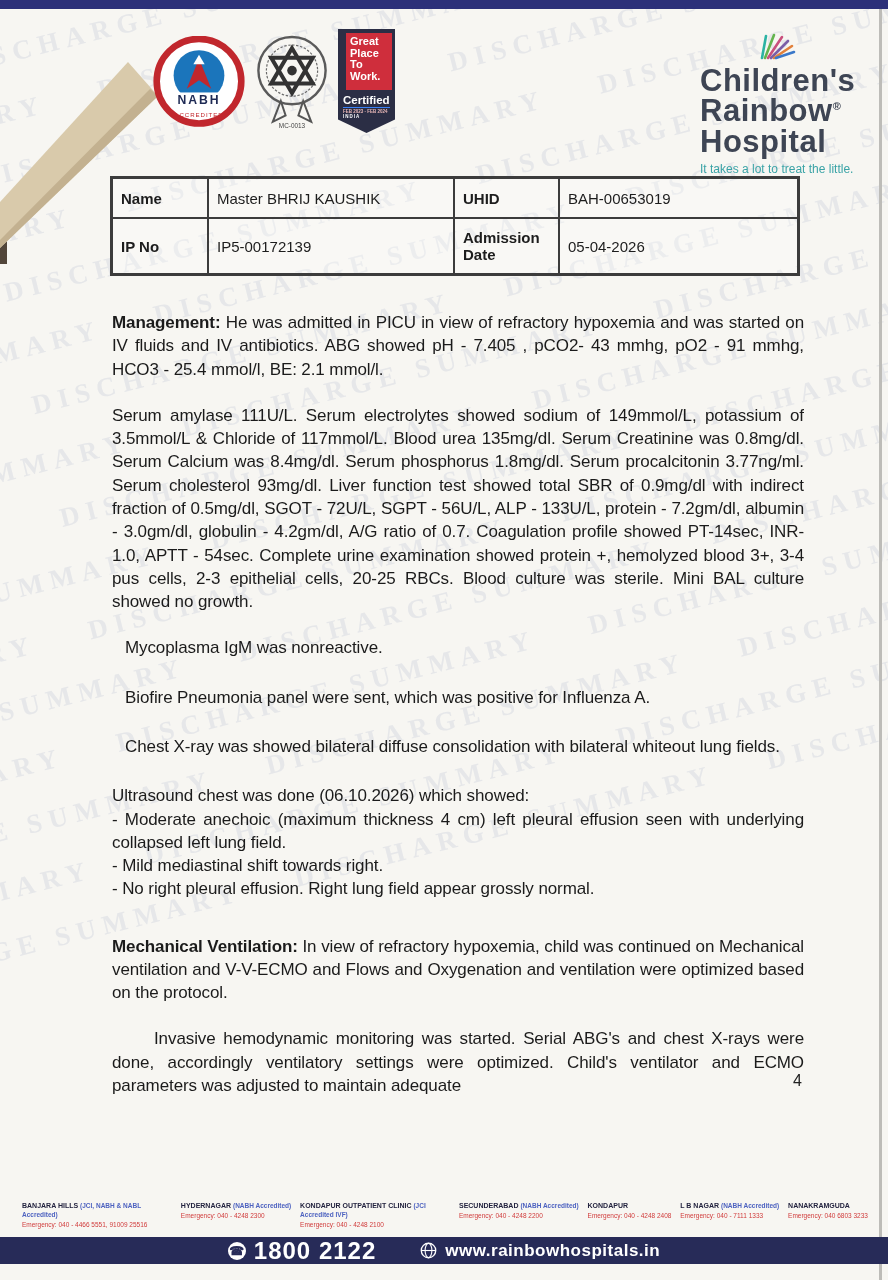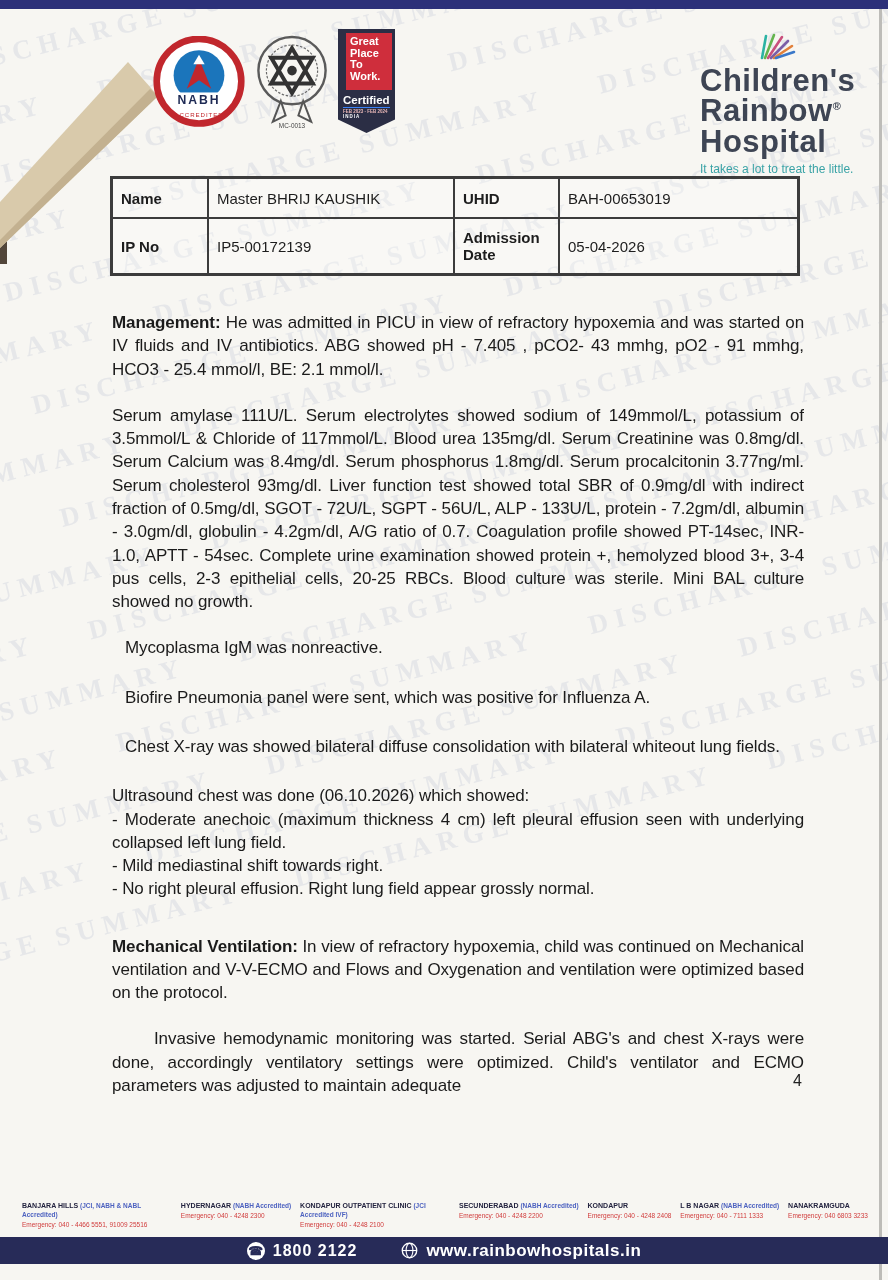--- a/index.html
+++ b/index.html
@@ -65,21 +65,21 @@
   .floc{position:absolute;left:22px;top:1202px;width:846px;display:flex;
     justify-content:space-between;gap:6px;z-index:3;}
   .loc{max-width:150px;}
   .loc-name{font-size:7px;font-weight:bold;color:#23233f;line-height:1.25;}
   .loc-acc{font-size:6.5px;font-weight:bold;color:#4d62c0;}
   .loc-em{font-size:6.5px;color:#d03b3b;margin-top:1px;}
 
   .navbar{position:absolute;left:0;top:1237px;width:100%;height:27px;background:#272b58;
     display:flex;align-items:center;justify-content:center;gap:44px;z-index:3;}
   .nav-item{display:flex;align-items:center;gap:8px;color:#fff;font-weight:bold;}
-  .phone-num{font-size:16px;letter-spacing:1px;}
+  .phone-num{font-size:24px;letter-spacing:1px;}
   .site{font-size:17px;letter-spacing:0.5px;}
   .phone-ic{width:18px;height:18px;border-radius:50%;background:#fff;color:#272b58;
     display:flex;align-items:center;justify-content:center;font-size:12px;line-height:1;}
 </style>
 </head>
 <body>
 
 <div class="page">
 
   <div class="watermark" id="watermark">

